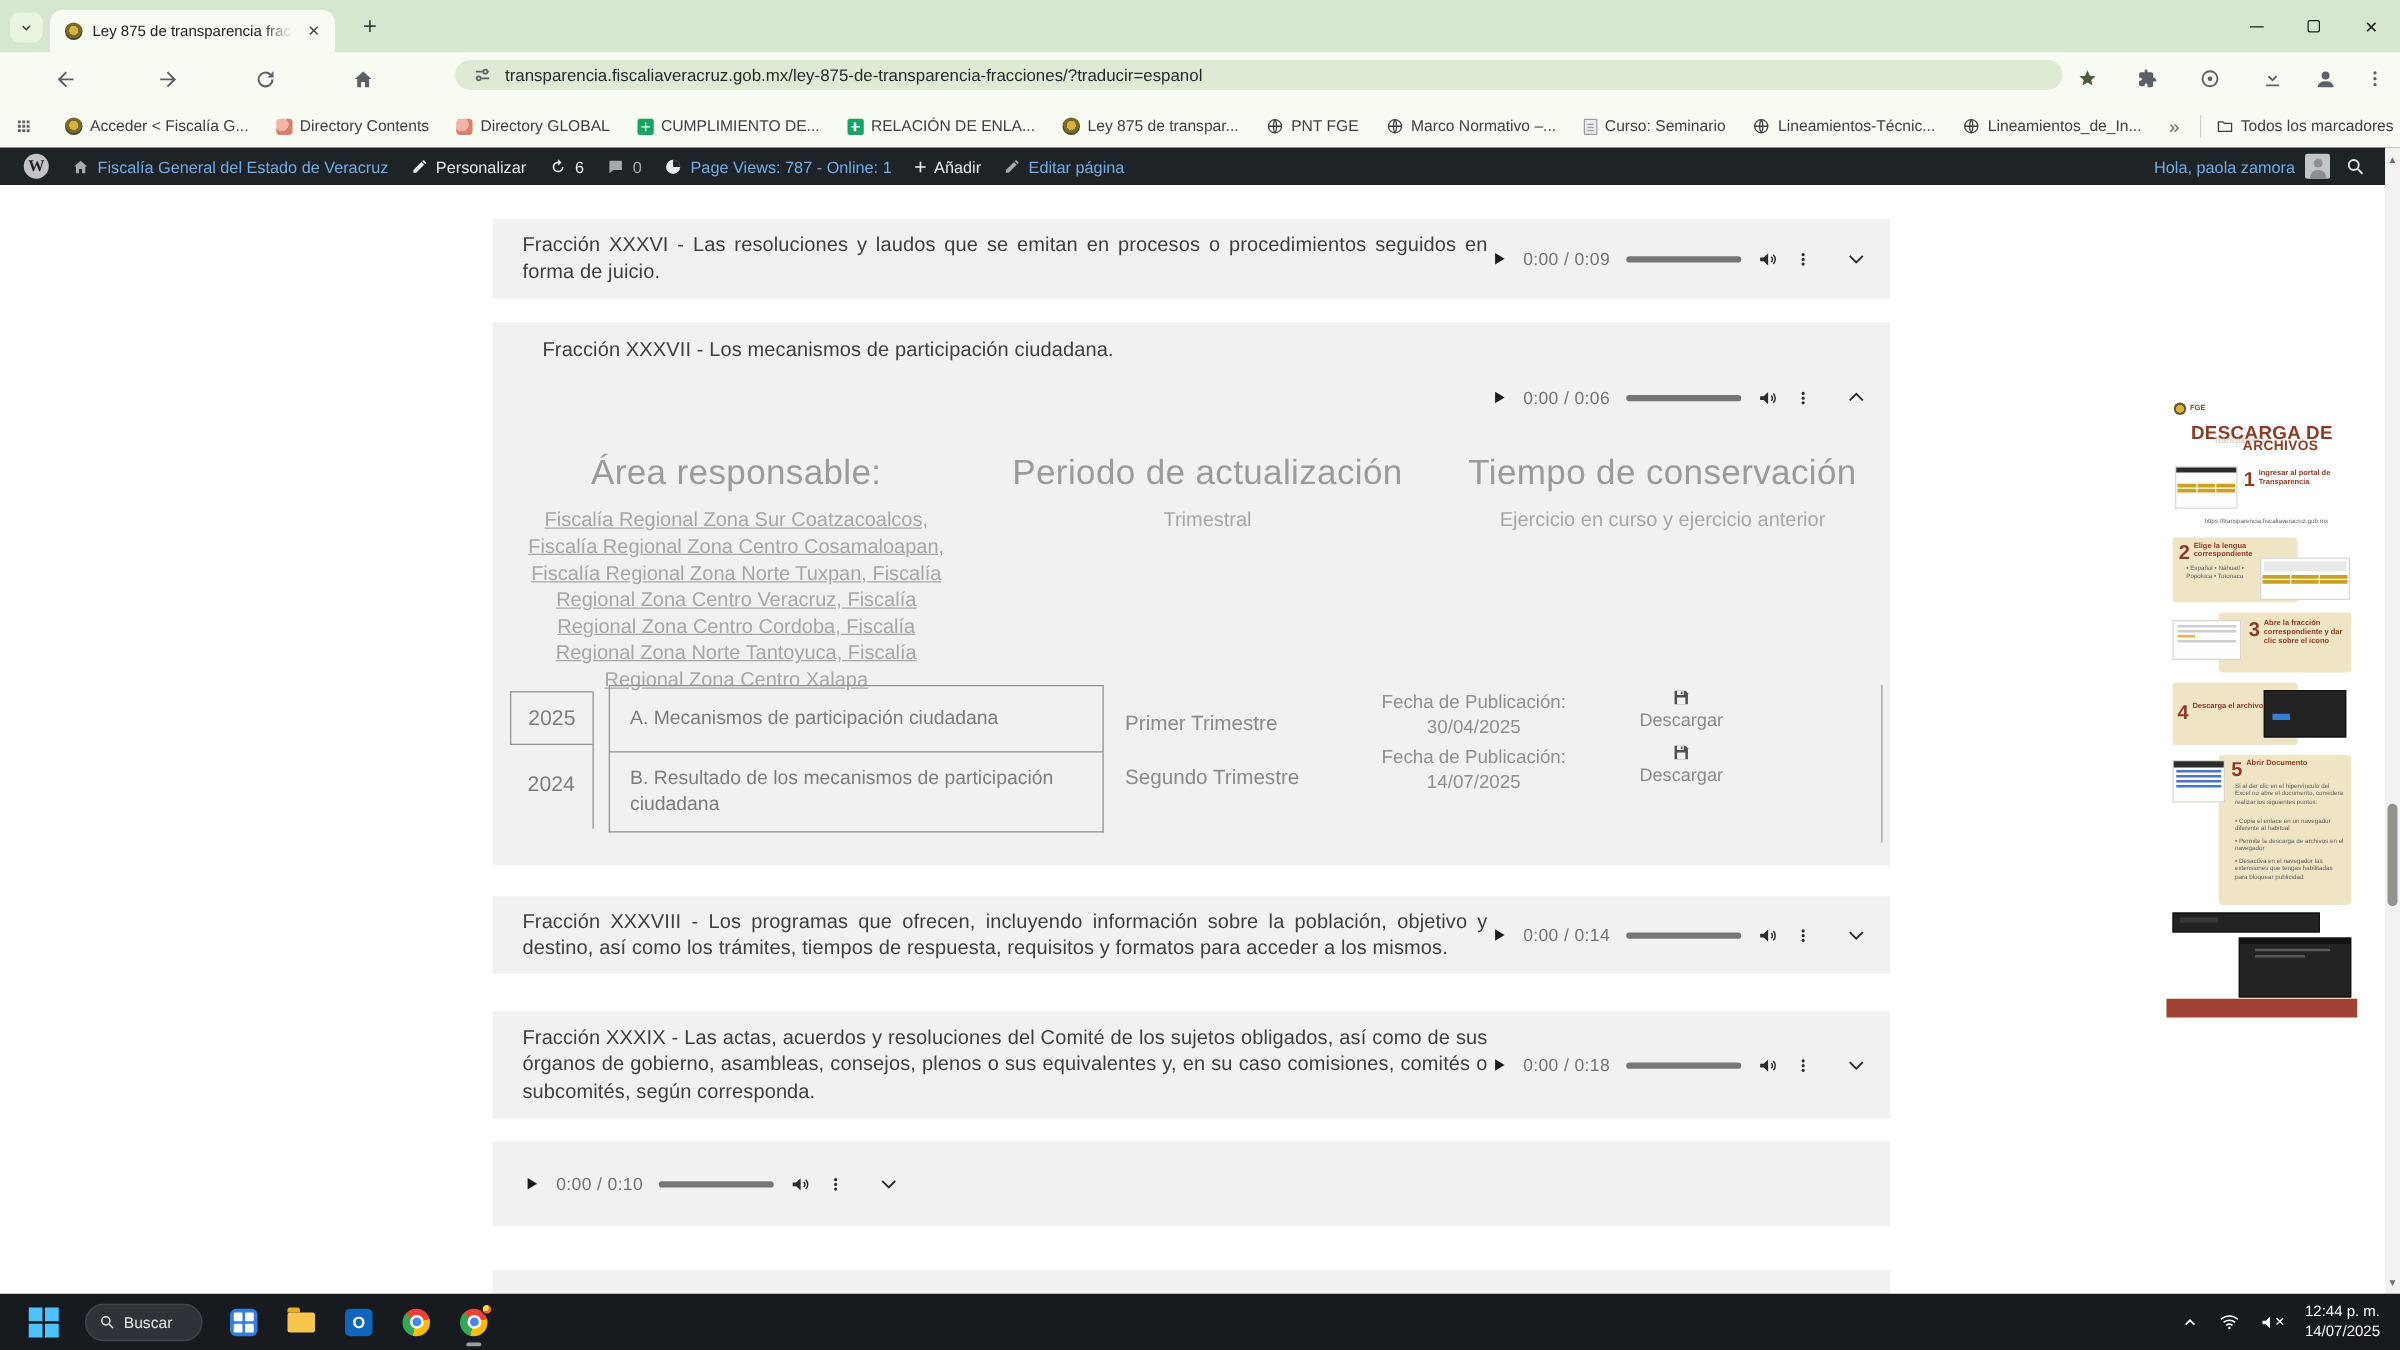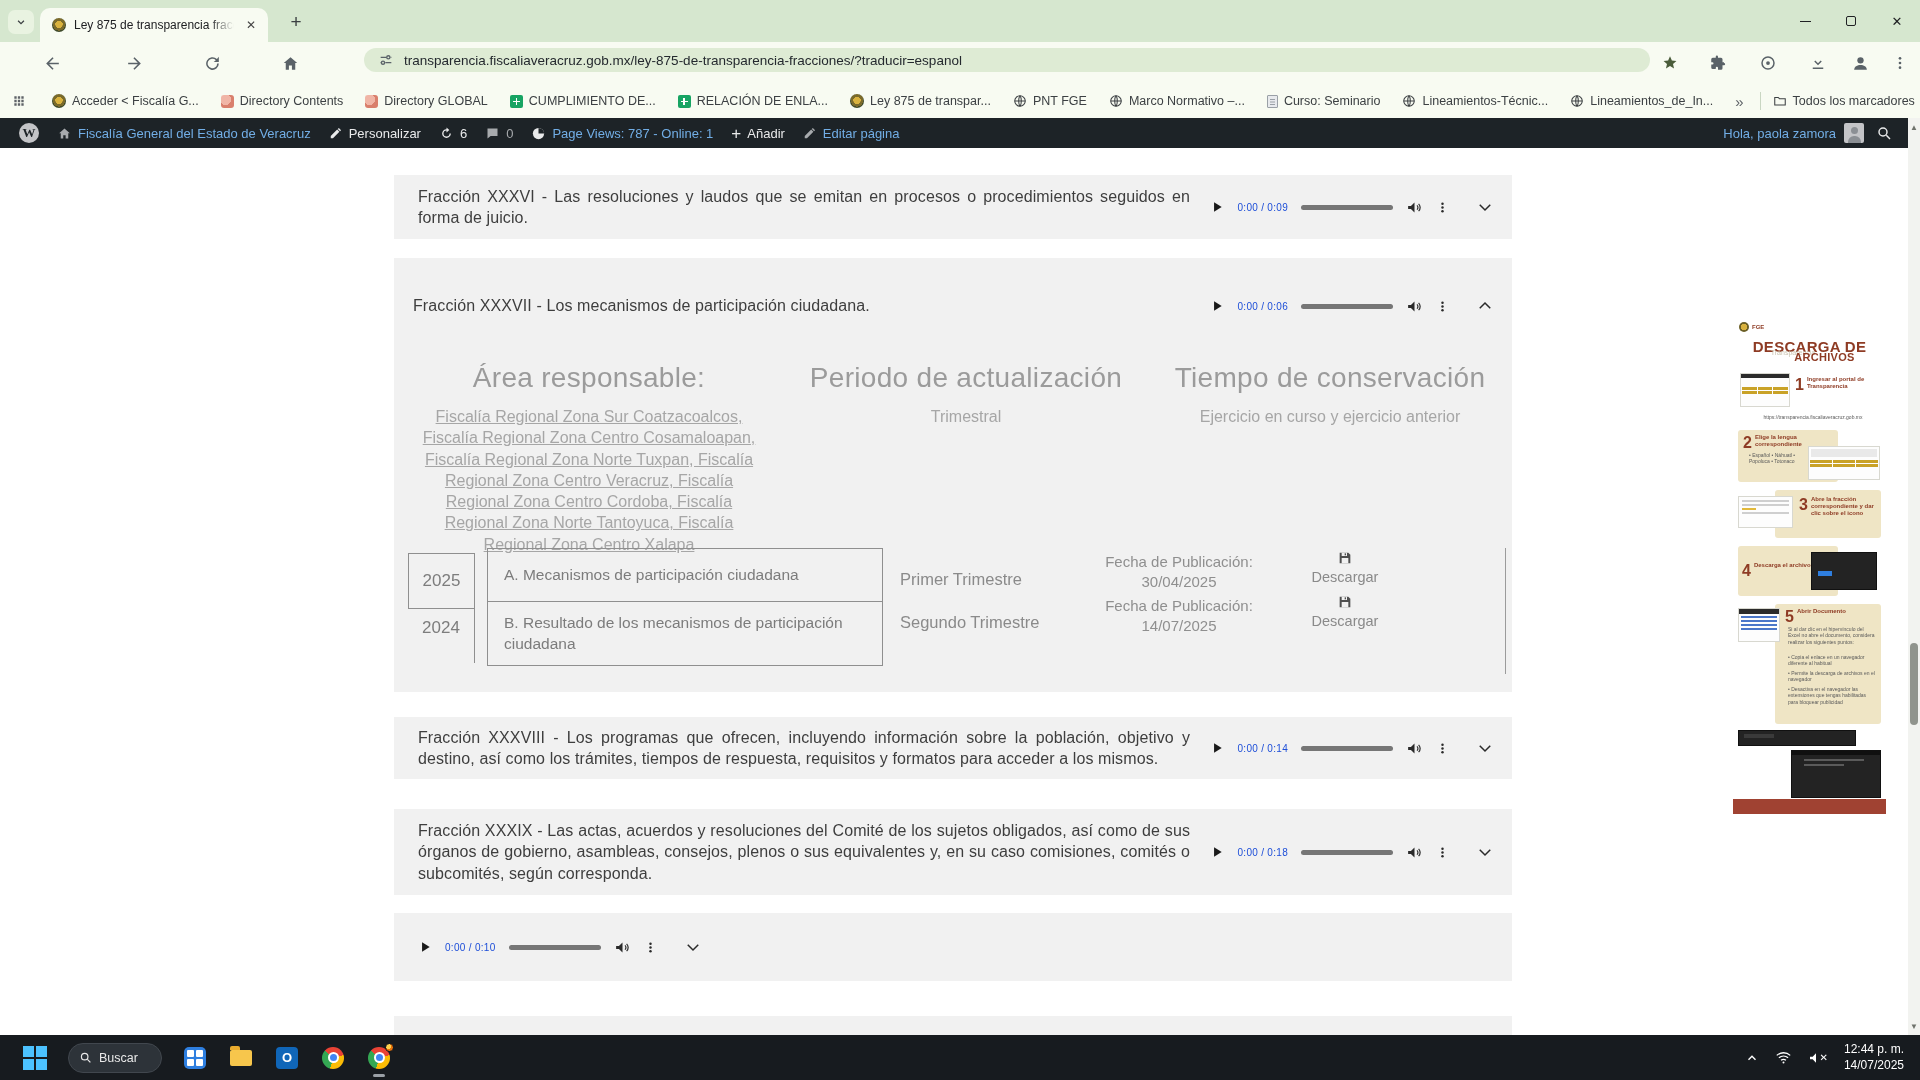--- a/index.html
+++ b/index.html
@@ -66,36 +66,36 @@
     display:flex; align-items:end; justify-content:center; overflow:hidden; }
   .ab-avatar .head { width:7px; height:7px; border-radius:50%; background:#8b8f94; position:absolute; margin-bottom:9px; }
   .ab-avatar .bodyg { width:13px; height:7px; border-radius:6px 6px 0 0; background:#8b8f94; }
 
   
   #content { position:absolute; top:148px; left:0; width:1920px; height:887px; background:#ffffff; }
   .card { position:absolute; left:394px; width:1118px; background:#f1f1f1;
     display:flex; align-items:center; justify-content:space-between; padding:0 18px 0 24px; }
   .ftext { width:772px; font-size:16px; color:#3e3e3e; line-height:1.32; text-align:justify; letter-spacing:.1px; }
   .player { display:flex; align-items:center; gap:13px; color:#404040; flex:0 0 auto; }
-  .ptime { font-size:10px; color:#1d4ed8; letter-spacing:.3px; }
+  .ptime { font-size:14px; color:#737373; letter-spacing:.3px; }
   .ptrack { width:92px; height:5px; border-radius:3px; background:#767676; }
   .pchev { margin-left:14px; }
 
   #card-exp { top:110px; height:434px; display:block; padding:0; }
-  #exp-header { position:absolute; top:0; left:0; right:0; height:96px; display:flex;
-    align-items:center; justify-content:space-between; padding:0 18px 0 19px; }
+  #exp-header { position:absolute; top:12px; left:0; right:0; height:96px; display:flex;
+    justify-content:space-between; padding:0 18px 0 40px; }
   #exp-cols { position:absolute; top:104px; left:0; width:1118px; display:grid;
     grid-template-columns:390px 364px 364px; }
   .colh { font-size:28px; color:#9b9b9b; text-align:center; letter-spacing:.3px; }
   .colv { margin:12px auto 0; font-size:16px; color:#a6a6a6; text-align:center; line-height:1.33; }
   #area-val { width:352px;text-decoration:underline; }
   #exp-table { position:absolute; top:290px; left:0; width:1118px; height:126px; color:#7d7d7d; }
   .ybox { position:absolute; left:14px; width:66px; display:flex; align-items:center; justify-content:center;
     font-size:17px; color:#7d7d7d; }
-  #y2025 { top:5px; height:56px; border:1px solid #8f8f8f; border-right:none; }
+  #y2025 { top:5px; height:43px; border:1px solid #8f8f8f; border-right:none; }
   #ycol-line { position:absolute; left:80px; top:5px; width:1px; height:110px; background:#8f8f8f; }
   #y2024 { top:52px; height:55px; }
   .docbox { position:absolute; left:93px; width:396px; border:1px solid #8f8f8f; display:flex;
     align-items:center; padding:0 16px; font-size:15.5px; color:#7c7c7c; line-height:1.3; }
   #doca { top:0; height:54px; }
   #docb { top:54px; height:64px; border-top:none; }
   .trim { position:absolute; left:506px; width:180px; font-size:16.5px; color:#8a8a8a; }
   .fecha { position:absolute; left:690px; width:190px; text-align:center; font-size:15px; color:#8f8f8f; line-height:1.35; }
   .dl { position:absolute; left:908px; width:86px; text-align:center; color:#8a8a8a; font-size:14.5px; }
   .dl svg { margin:0 auto 3px; }

